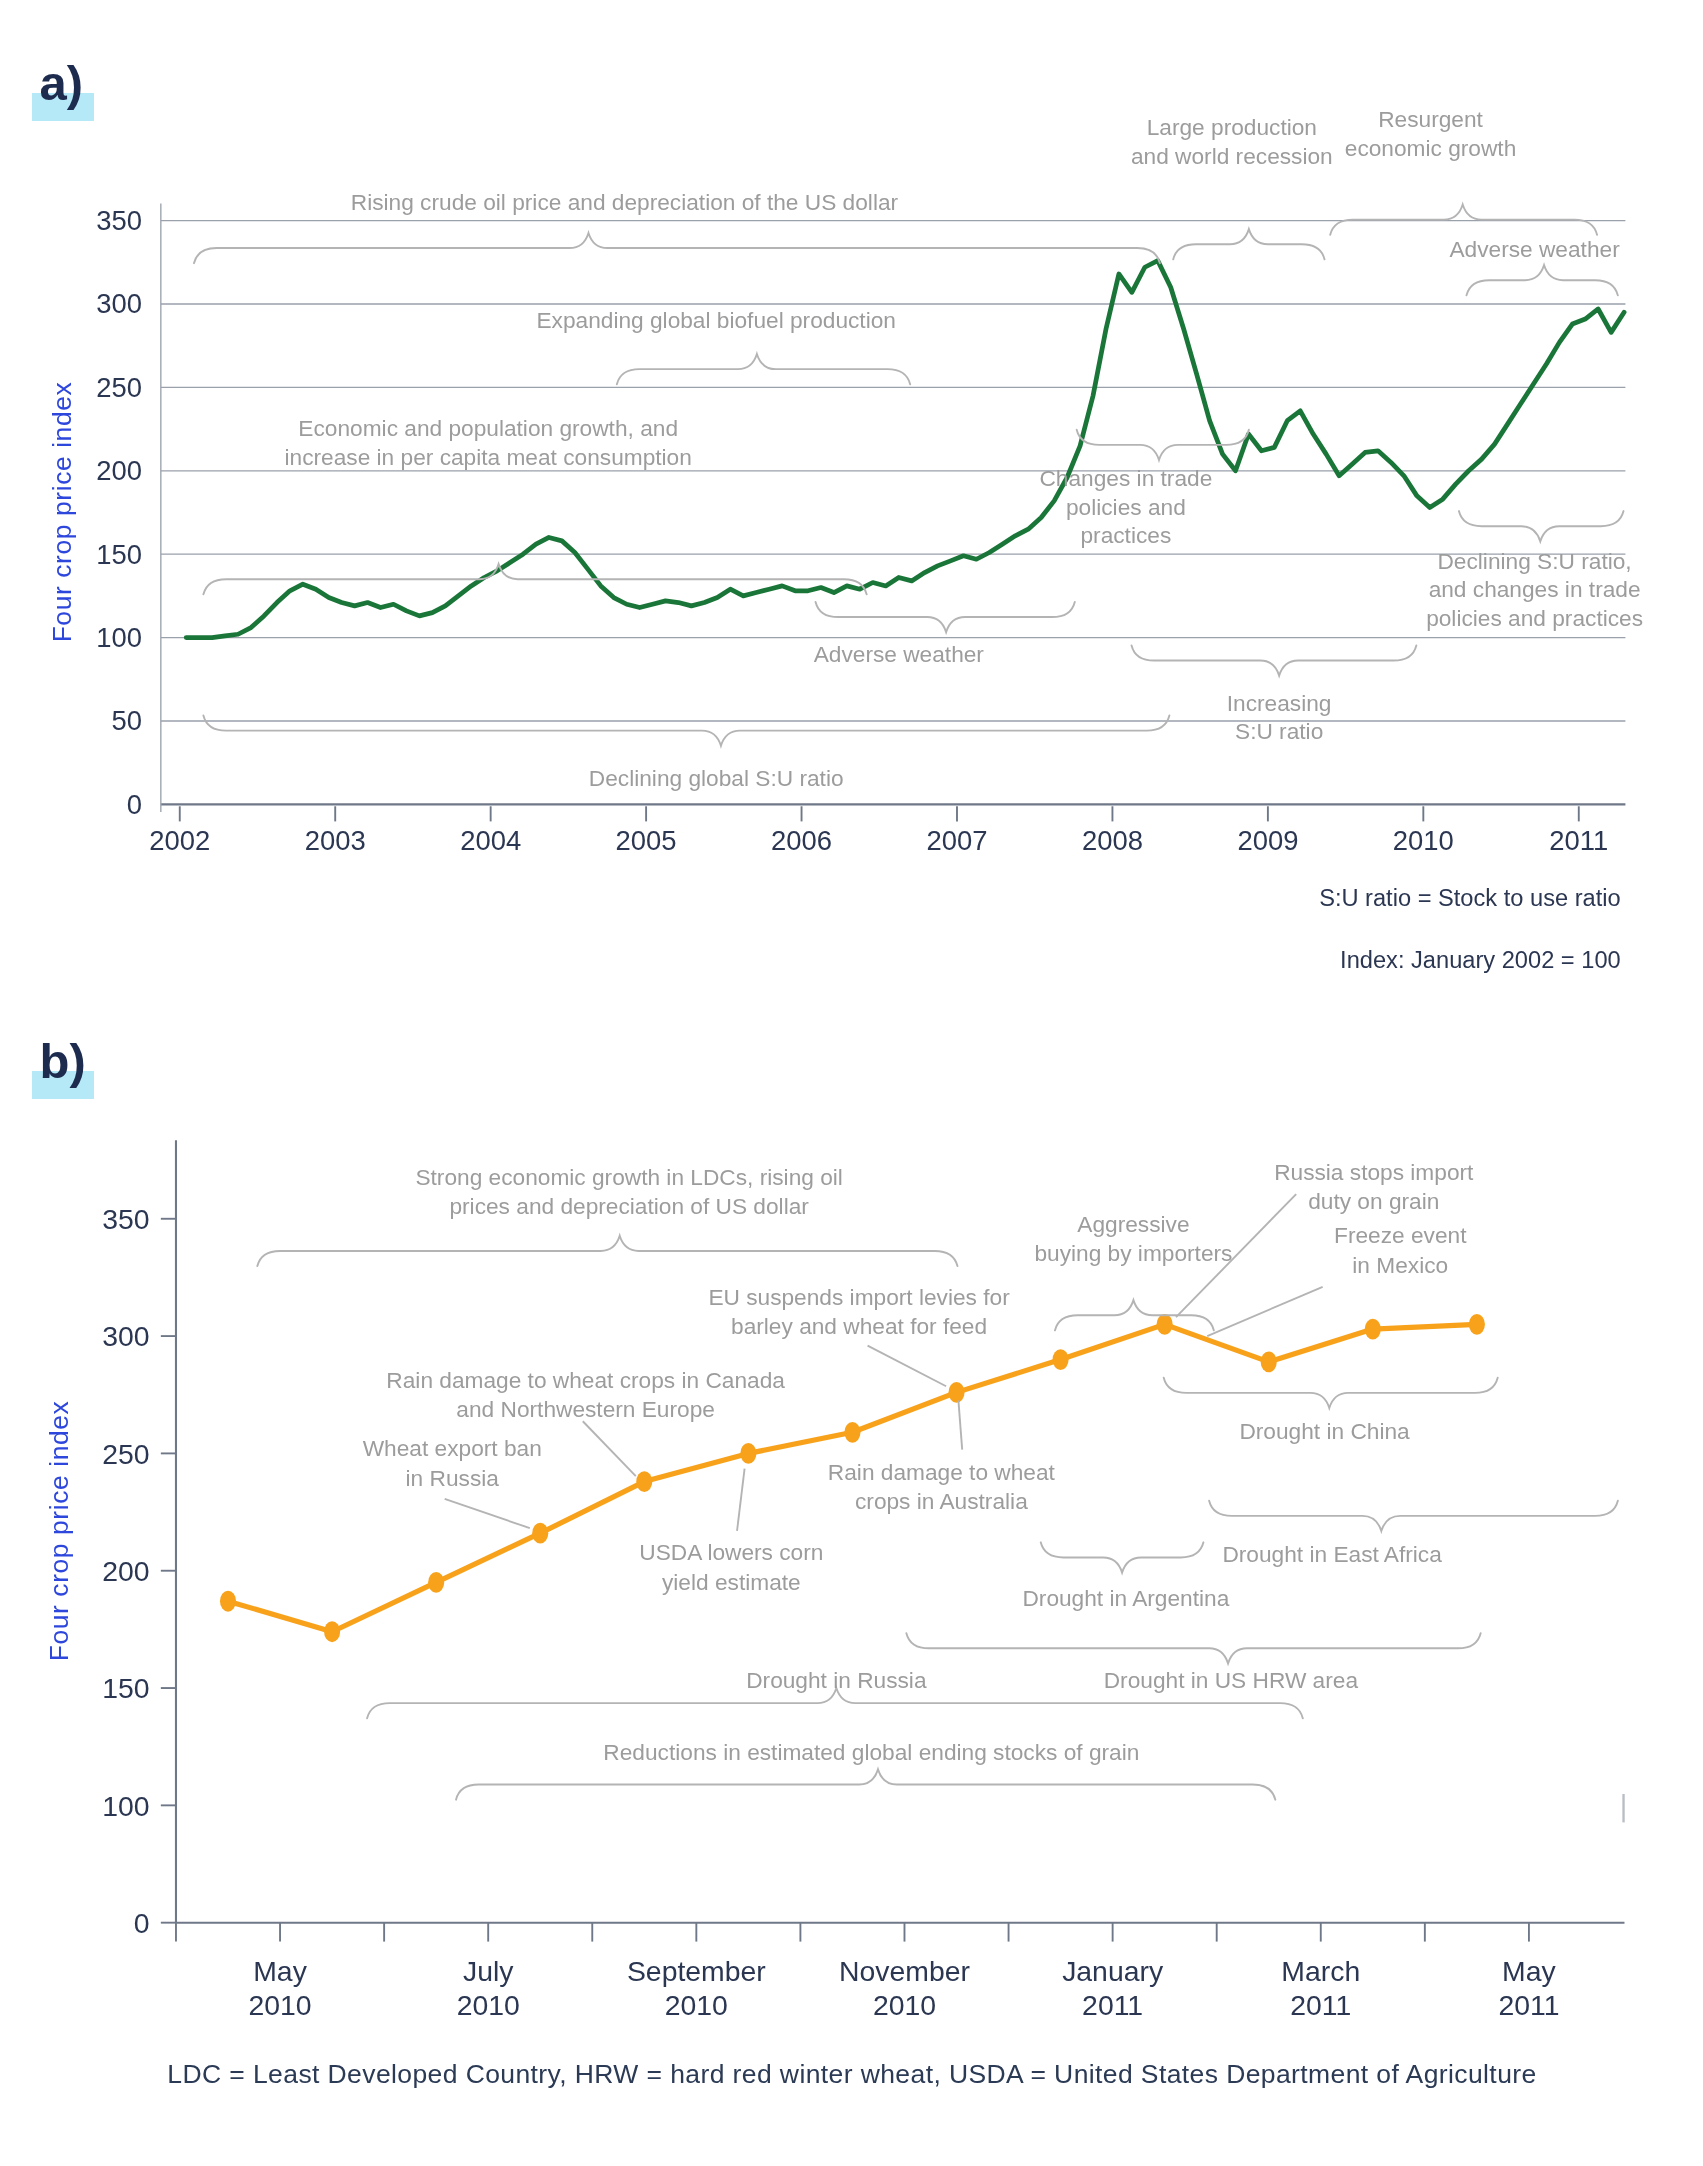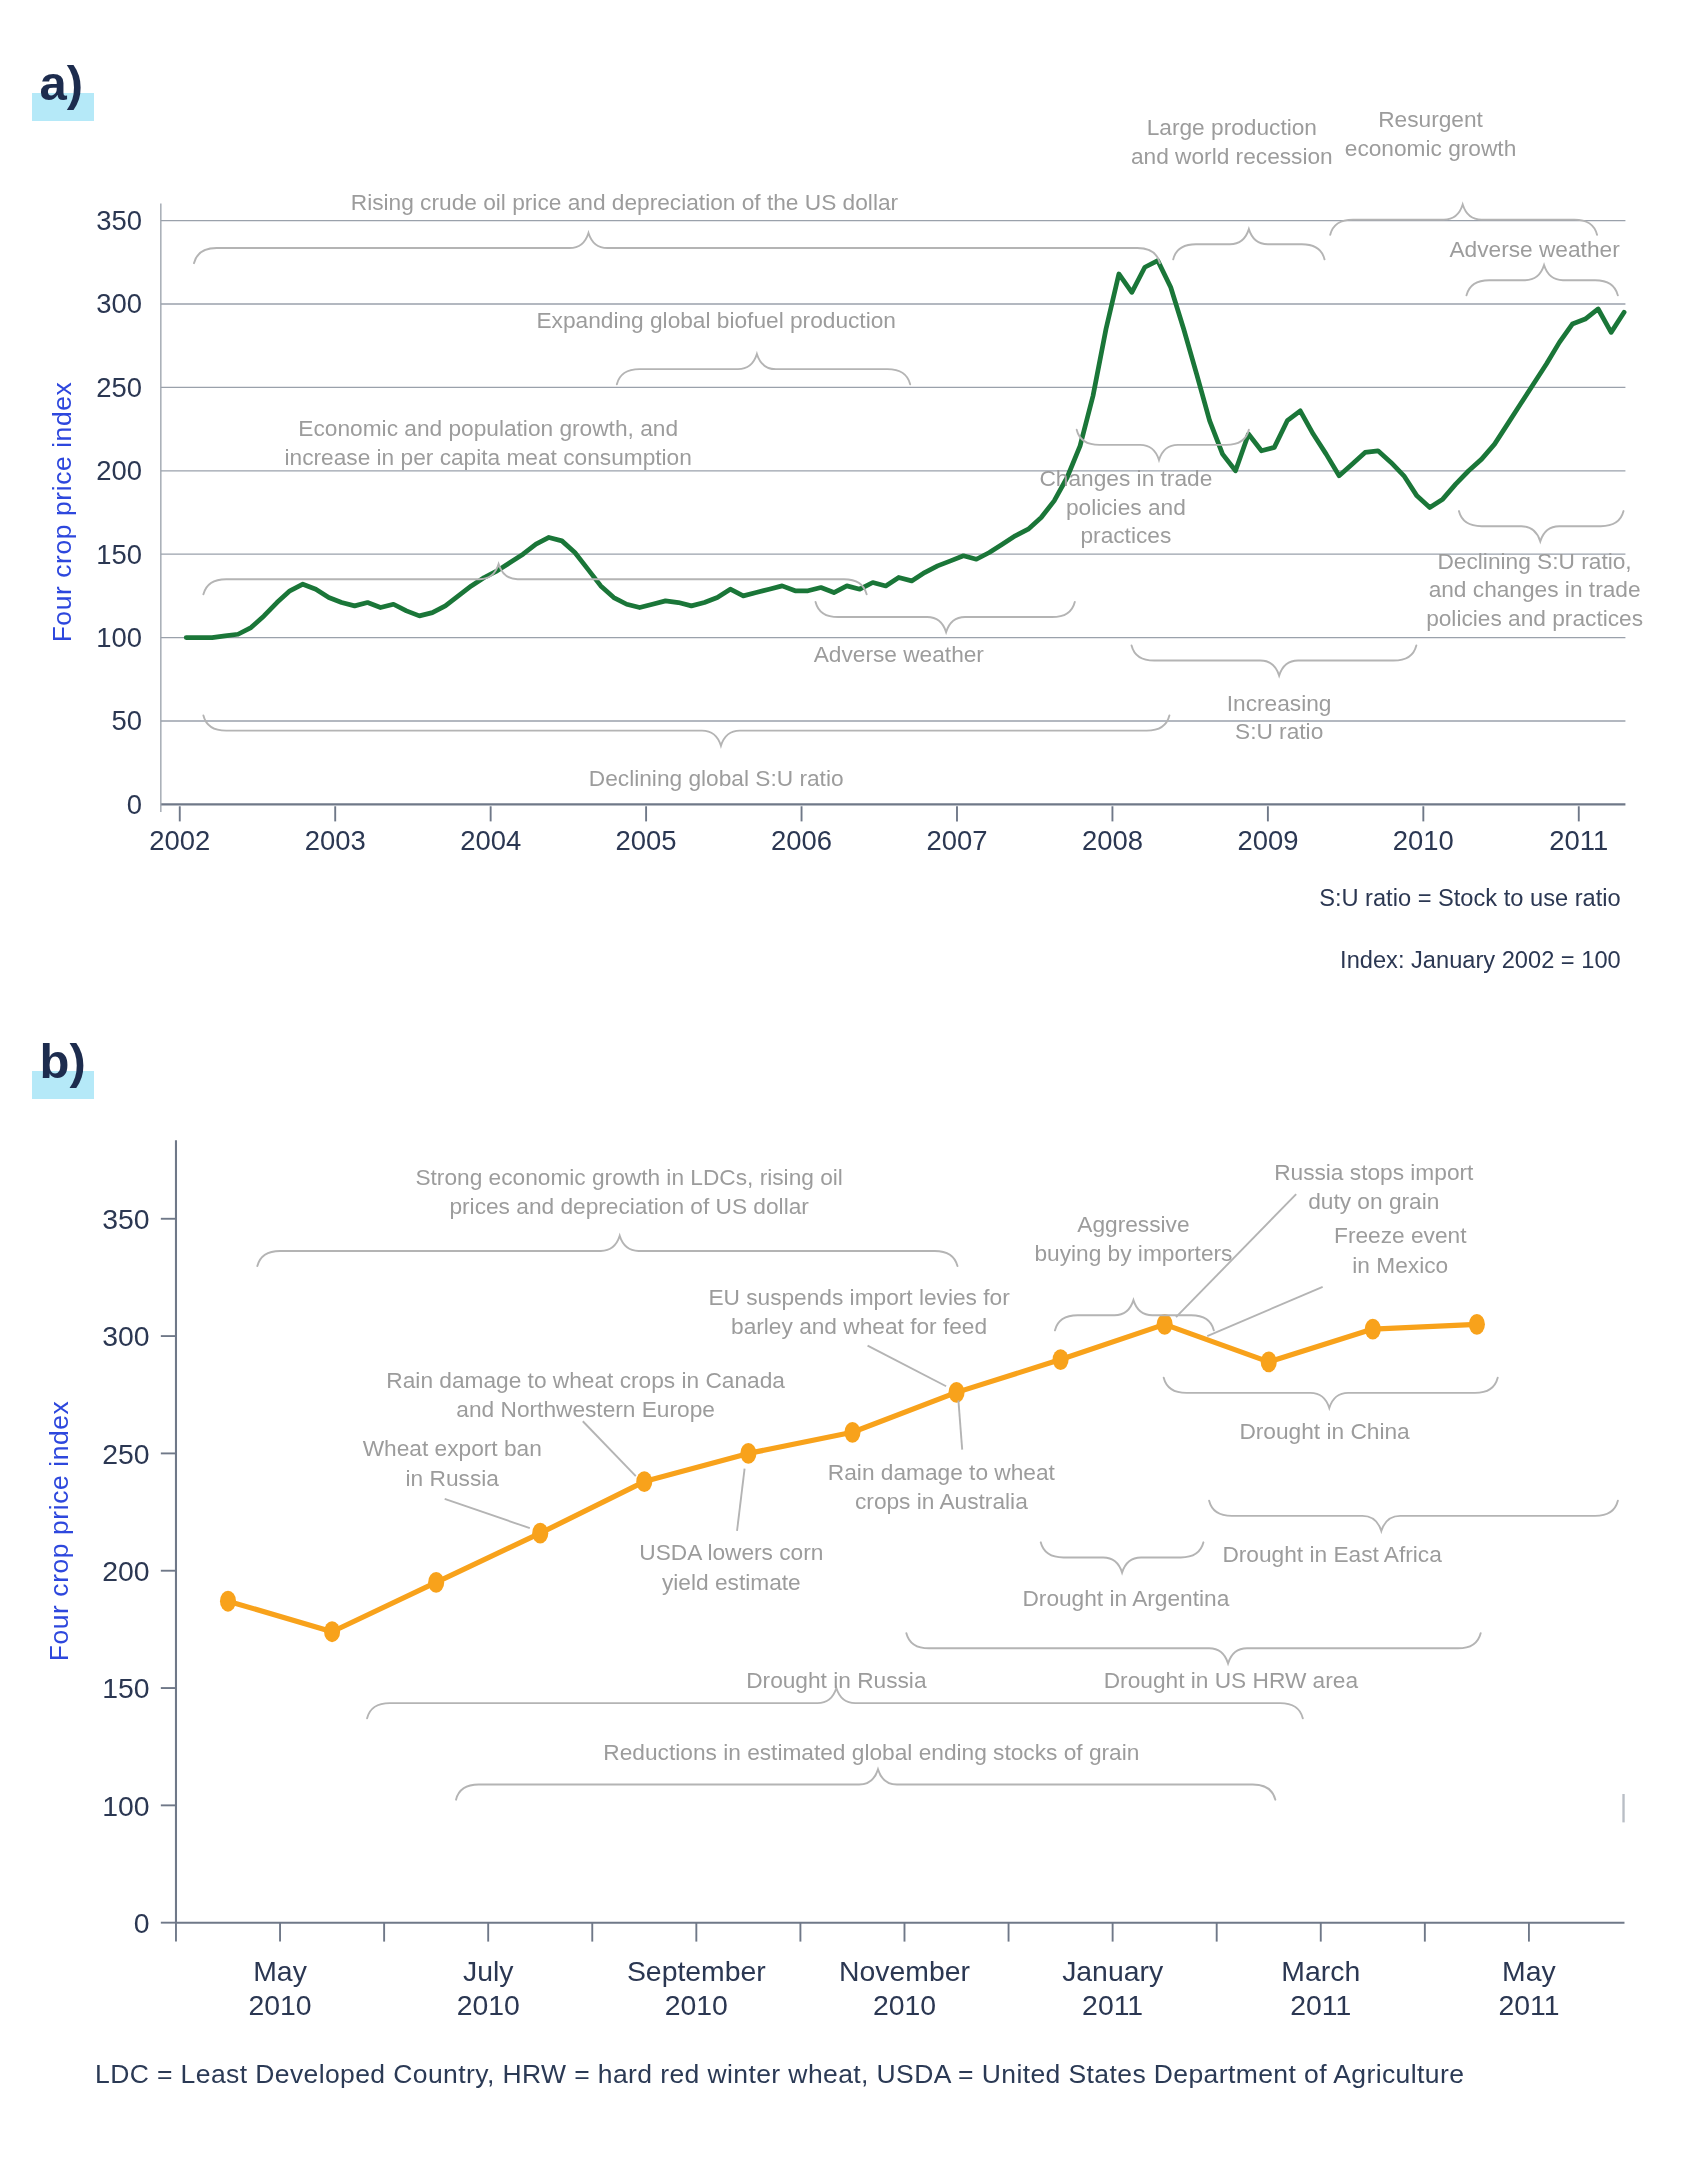--- a/index.html
+++ b/index.html
@@ -3,21 +3,21 @@
 <meta charset="utf-8">
 <style>
   html,body{margin:0;padding:0;background:#ffffff;}
   .page{position:relative;width:1703px;height:2166px;background:#ffffff;overflow:hidden;
         font-family:"Liberation Sans","DejaVu Sans",sans-serif;}
   .badge{position:absolute;left:32px;width:104px;height:76px;}
   .badge .hl{position:absolute;left:0;top:38px;width:62px;height:28px;background:#b5e9f8;}
   .badge .bt{position:absolute;left:7.6px;top:0;font-size:49px;font-weight:bold;color:#1d2c4e;}
   #badge-a{top:55px;}
   #badge-b{top:1033px;}
-  .footnote{position:absolute;left:95px;top:2059px;width:1514px;text-align:left;
+  .footnote{position:absolute;left:95px;top:2059px;width:1514px;text-align:center;
             font-size:26.5px;color:#2b3a55;letter-spacing:0.4px;}
   svg{position:absolute;left:0;top:0;}
   svg text{font-family:"Liberation Sans","DejaVu Sans",sans-serif;}
   .grid{stroke:#9aa1ab;stroke-width:1.4;}
   .grid0{stroke:#6f7888;stroke-width:2.2;}
   .axis{stroke:#6f7888;stroke-width:2.2;}
   .tick{stroke:#6f7888;stroke-width:2;}
   .yt{fill:#2b3752;font-size:29px;}
   .xt{fill:#2b3752;font-size:29px;}
   .ytb{fill:#2b3752;font-size:30px;}

